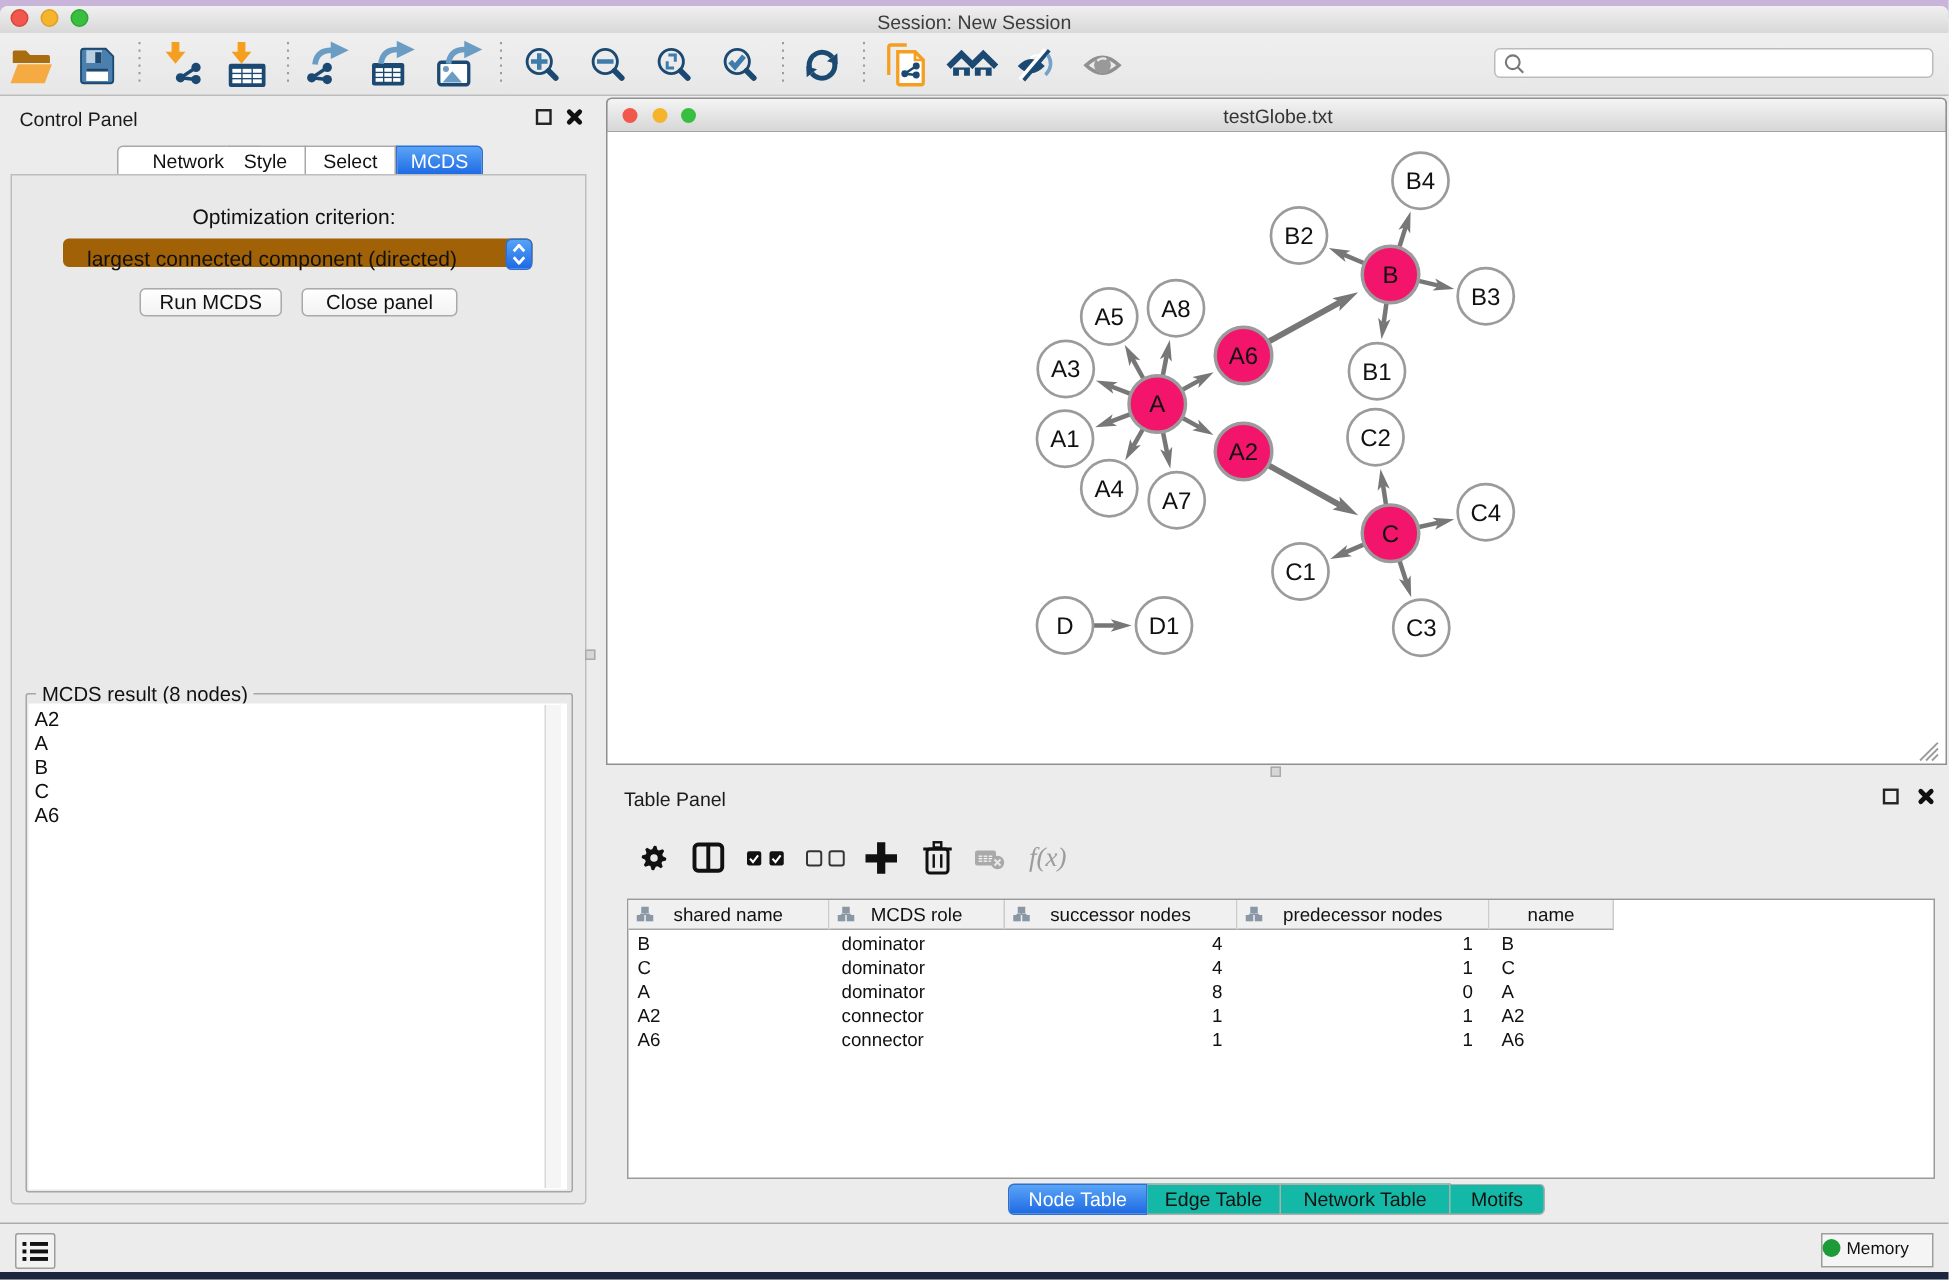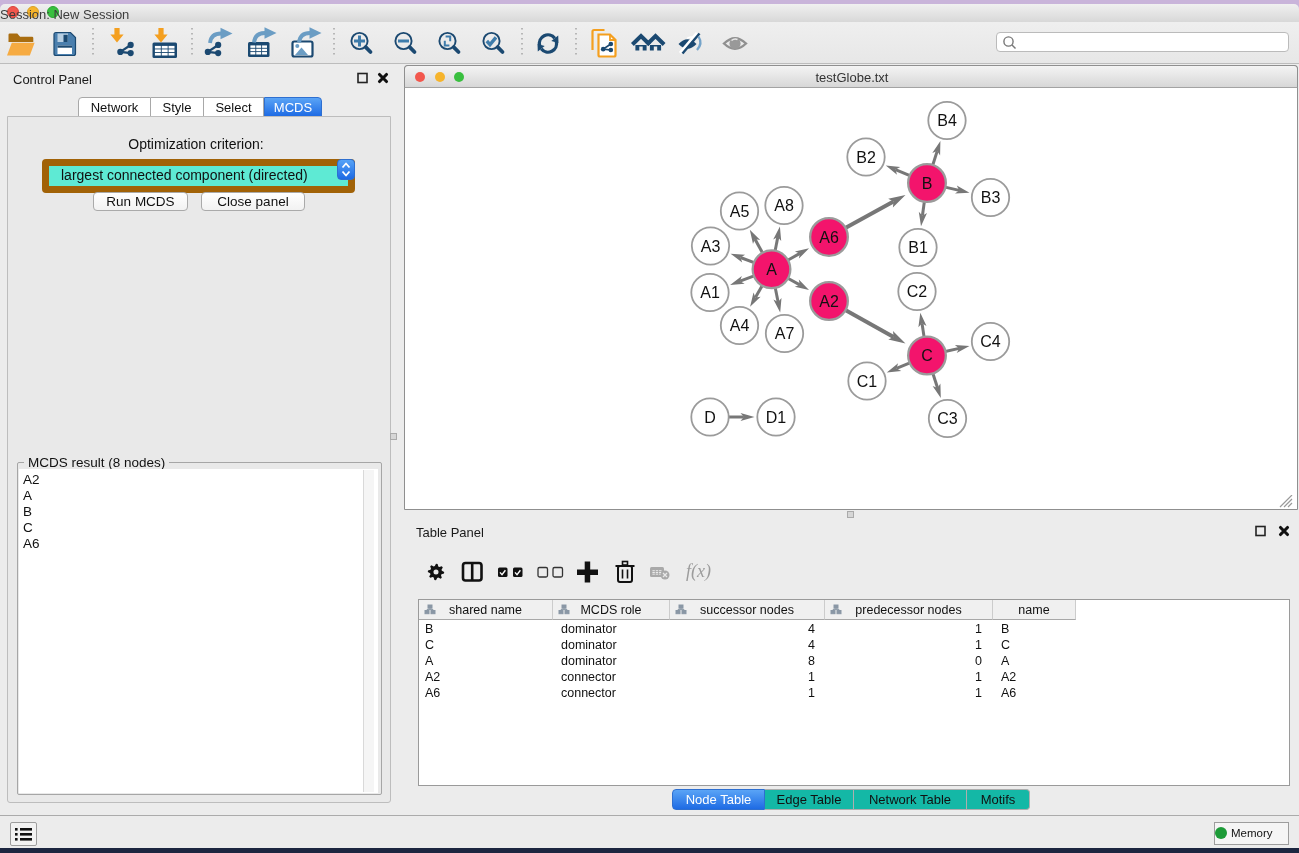--- a/index.html
+++ b/index.html
@@ -1,29 +1,29 @@
 <!DOCTYPE html>
 <html><head><meta charset="utf-8"><style>
 *{margin:0;padding:0;box-sizing:border-box}
 body{width:1299px;height:853px;overflow:hidden;font-family:"Liberation Sans",sans-serif;background:#ececec}
 #app{position:relative;width:1299px;height:853px}
 .abs{position:absolute}
 #desktop-top{left:0;top:0;width:1299px;height:12px;background:#c9b4da}
 #desktop-bot{left:0;top:848px;width:1299px;height:5px;background:#1c2640}
 #titlebar{left:0;top:4px;width:1299px;height:18px;background:linear-gradient(#f0f0f0,#d8d8d8);border-radius:5px 5px 0 0;}
 .tl{width:12px;height:12px;border-radius:50%;top:6px}
-#title{left:0;top:7px;width:1299px;text-align:left;font-size:13px;color:#3c3c3c}
+#title{left:0;top:7px;width:1299px;text-align:center;font-size:13px;color:#3c3c3c}
 #toolbar{left:0;top:22px;width:1299px;height:42px;background:linear-gradient(#efefef,#e7e7e7);border-bottom:1px solid #bcbcbc}
 #search{left:996px;top:32px;width:293px;height:20px;background:#fff;border:1px solid #bbb;border-radius:4px}
 #cp-head{left:0;top:65px;width:392px;height:34px;color:#1a1a1a;font-size:13px}
 .tab{position:absolute;top:97px;height:20px;background:#fff;border:1px solid #a8a8a8;font-size:13px;color:#111;text-align:center;line-height:19px}
 .tabsel{background:linear-gradient(#5aa4f6,#1e6be4);color:#fff;border-color:#2e6fd0}
 #cp-body{left:7px;top:116px;width:384px;height:687px;background:#e9e9e9;border:1px solid #bdbdbd;border-radius:0 0 3px 3px}
 #opt{left:0;top:136px;width:392px;text-align:center;font-size:14px;color:#111}
-#combo{left:42px;top:159px;width:313px;height:34px;background:#5eead4;border:7px solid #a16207;border-radius:4px;font-size:14px;color:#111;line-height:19px;padding-left:12px}
+#combo{left:42px;top:159px;width:313px;height:19px;background:#a16207;border:4px solid #a16207;border-radius:4px;font-size:14px;color:#111;line-height:19px;padding-left:12px}
 #stepper{left:337px;top:159px;width:18px;height:21px;border-radius:4px;background:linear-gradient(#56a3f7,#1d6ae4);border:1px solid #2e6fd0}
 .btn{position:absolute;top:192px;height:19px;background:linear-gradient(#ffffff,#f2f2f2);border:1px solid #aaa;border-radius:4px;font-size:13.5px;color:#111;text-align:center;line-height:17px}
 #grp{left:17px;top:462px;width:365px;height:333px;border:1px solid #a6a6a6;border-radius:2px}
 #grplbl{left:24px;top:455px;background:#e9e9e9;padding:0 4px;font-size:13.5px;color:#111}
 #mlist{left:19px;top:469px;width:359px;height:324px;background:#fff;font-size:13.5px;color:#111;line-height:16px;padding:3px 0 0 4px}
 #msb{left:363px;top:470px;width:11px;height:322px;background:#f5f5f5;border-left:1px solid #d9d9d9}
 #netwin{left:404px;top:65px;width:894px;height:445px;background:#fff;border:1px solid #8f8f8f;border-radius:4px 4px 0 0}
 #nettb{left:404px;top:65px;width:894px;height:23px;background:linear-gradient(#f4f4f4,#d7d7d7);border:1px solid #8f8f8f;border-bottom:1px solid #a3a3a3;border-radius:4px 4px 0 0}
 .ntl{width:10px;height:10px;border-radius:50%;top:5.5px}
 #nettitle{left:0;top:4px;width:894px;text-align:center;font-size:13px;color:#333}
@@ -150,21 +150,21 @@
       <line x1="10" y1="10" x2="13.5" y2="13.5" stroke="#777" stroke-width="1.4"></line>
     </svg>
 
 <div id="cp-head" class="abs">
       <span style="position:absolute;left:13px;top:7px">Control Panel</span>
     </div>
 <svg class="abs" style="left:355px;top:71px" width="36" height="14">
       <rect x="3" y="2.5" width="9" height="9" fill="none" stroke="#222" stroke-width="1.6"></rect>
       <path d="M24.5,3.5 l7,7 m0,-7 l-7,7" stroke="#111" stroke-width="3.1" stroke-linecap="round"></path>
     </svg>
-<div class="tab" style="left:78px;width:73px;border-radius:4px 0 0 0">Network</div>
+<div class="tab" style="left:78px;width:95px;border-radius:4px 0 0 0">Network</div>
 <div class="tab" style="left:151px;width:53px;border-left:none">Style</div>
 <div class="tab" style="left:204px;width:60px;border-left:none">Select</div>
 <div class="tab tabsel" style="left:264px;width:58px;border-radius:0 4px 0 0">MCDS</div>
 <div id="cp-body" class="abs"></div>
 <div id="opt" class="abs">Optimization criterion:</div>
 <div id="combo" class="abs">largest connected component (directed)</div>
 <div id="stepper" class="abs"></div>
 <svg class="abs" style="left:337px;top:159px" width="18" height="21">
       <path d="M5.5,8.5 l3.5,-4 3.5,4 M5.5,12.5 l3.5,4 3.5,-4" fill="none" stroke="#fff" stroke-width="1.8" stroke-linejoin="round"></path>
     </svg>

